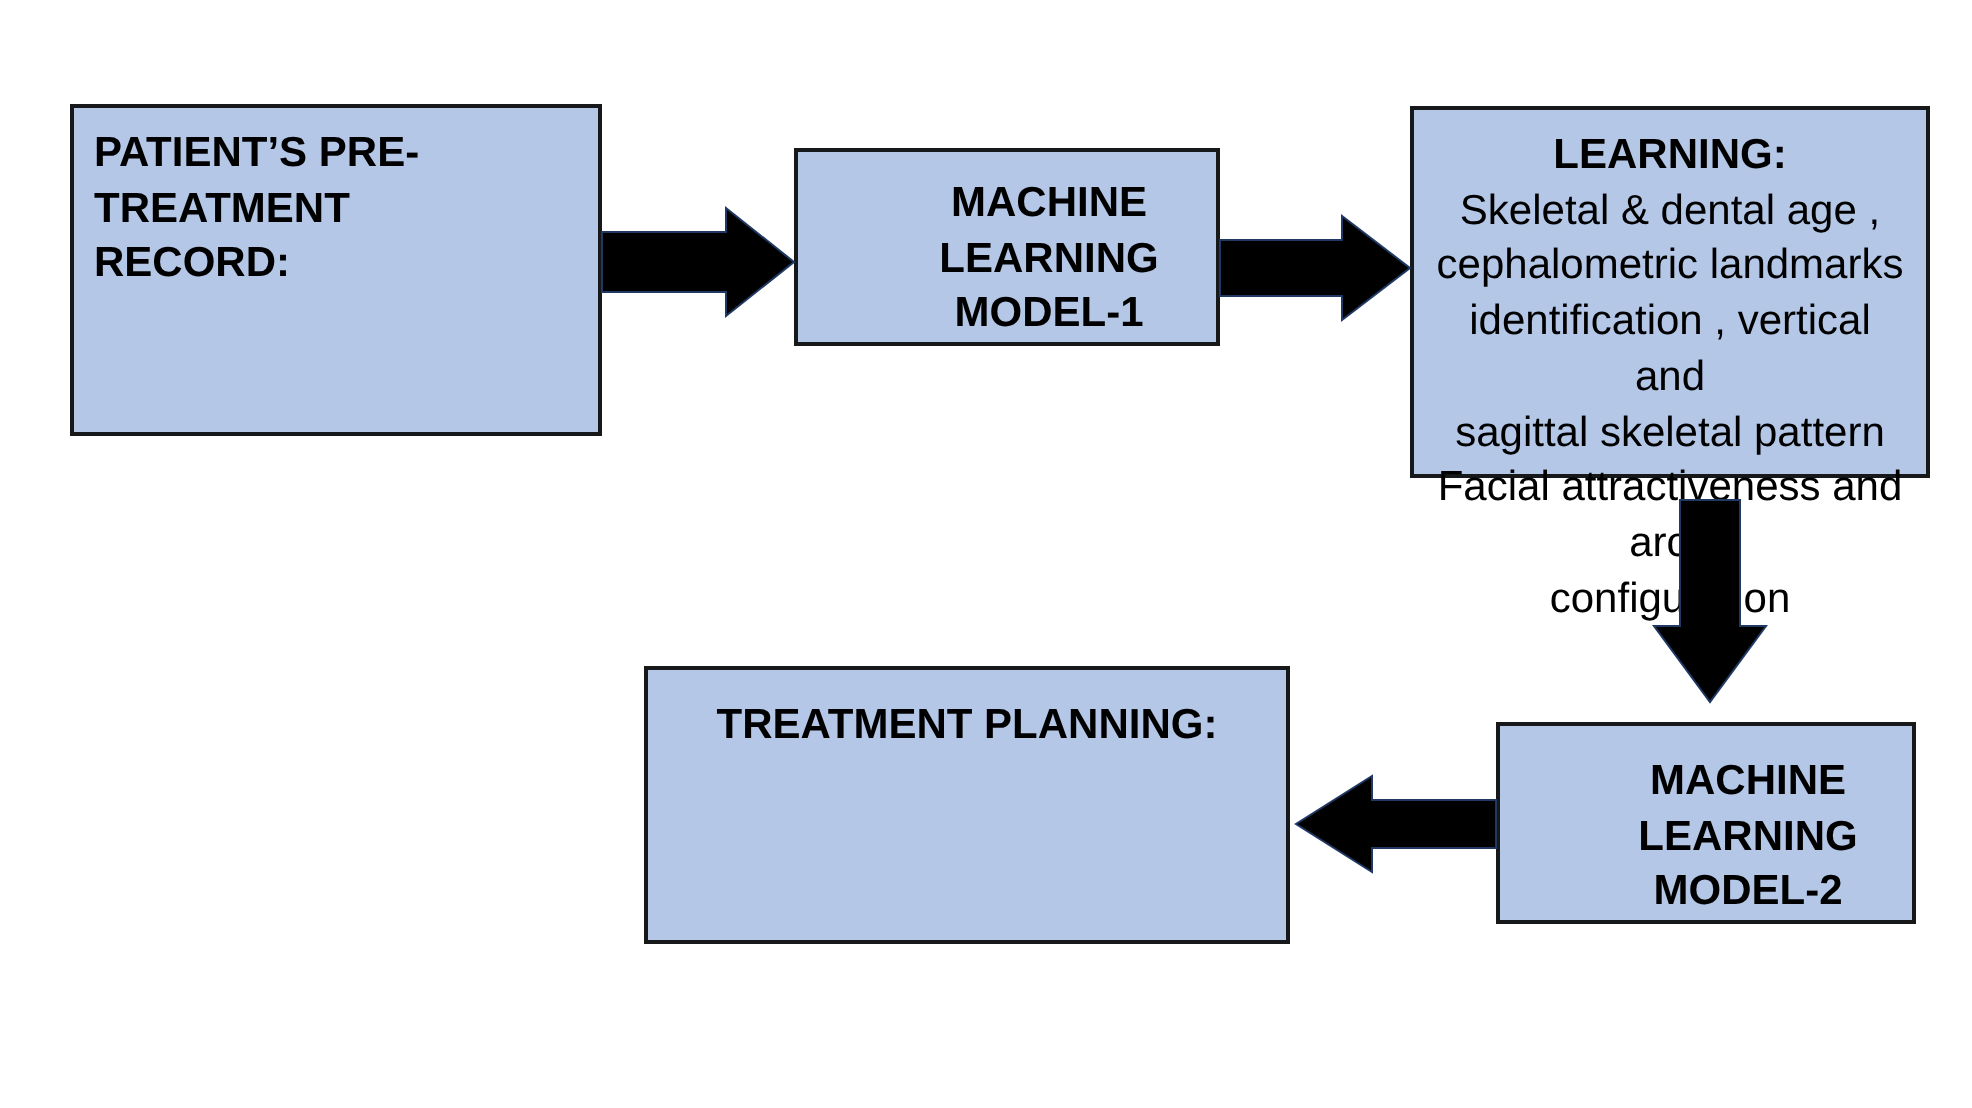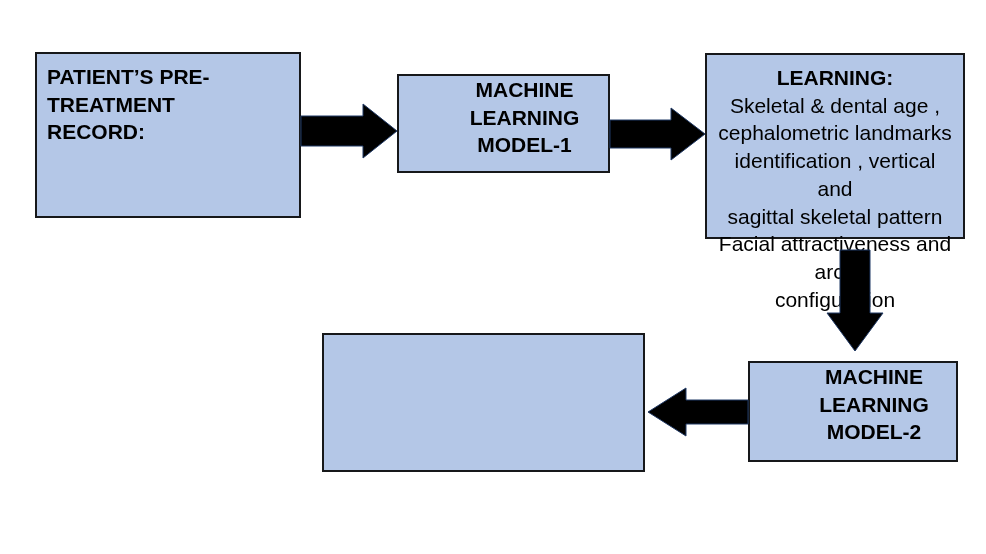--- a/index.html
+++ b/index.html
@@ -32,21 +32,21 @@
   }
   .node.center {
     align-items: center;
     text-align: center;
   }
   .node.left {
     align-items: flex-start;
     text-align: left;
   }
   .node.mid {
-    justify-content: flex-start;
+    justify-content: flex-end;
     padding-left: 42px;
   }
   .node .title {
     font-weight: bold;
     white-space: pre-line;
   }
   .node .body {
     font-weight: normal;
     white-space: pre-line;
   }
@@ -105,20 +105,21 @@
 
   <div class="node center mid" style="left:748px; top:361px; width:210px; height:101px;">
     <div class="pad">
       <div class="mlline">MACHINE LEARNING
 MODEL-2</div>
     </div>
   </div>
 
   <div class="node center" style="left:322px; top:333px; width:323px; height:139px;">
     <div class="pad" style="padding-top:14px;">
+      <div class="title">TREATMENT PLANNING:</div>
     </div>
   </div>
 
   <div class="arrow" style="left:301px; top:104px; width:96px; height:54px;">
     <svg width="96" height="54" viewBox="0 0 96 54">
       <polygon points="0,12 62,12 62,0 96,27 62,54 62,42 0,42" fill="#000000" stroke="#1f3864" stroke-width="1"></polygon>
     </svg>
   </div>
 
   <div class="arrow" style="left:610px; top:108px; width:95px; height:52px;">

